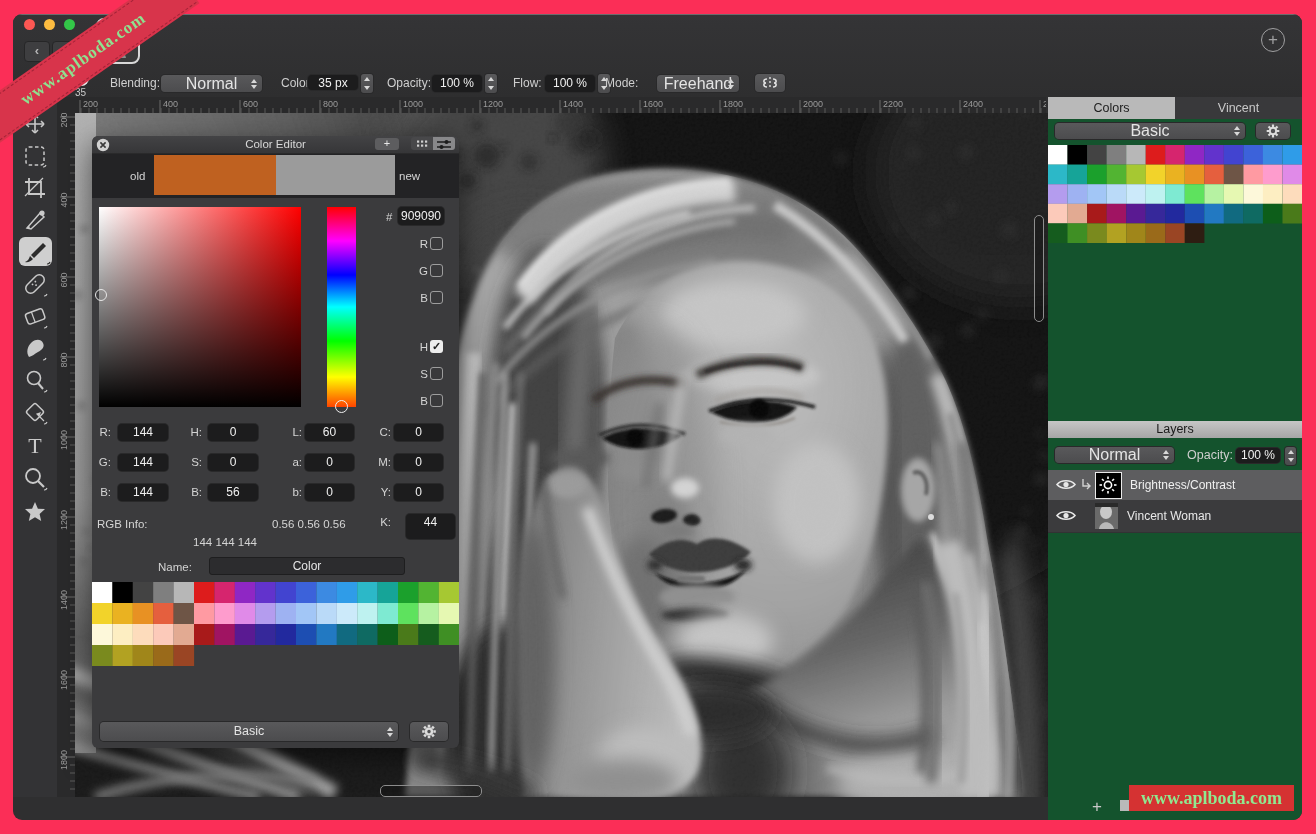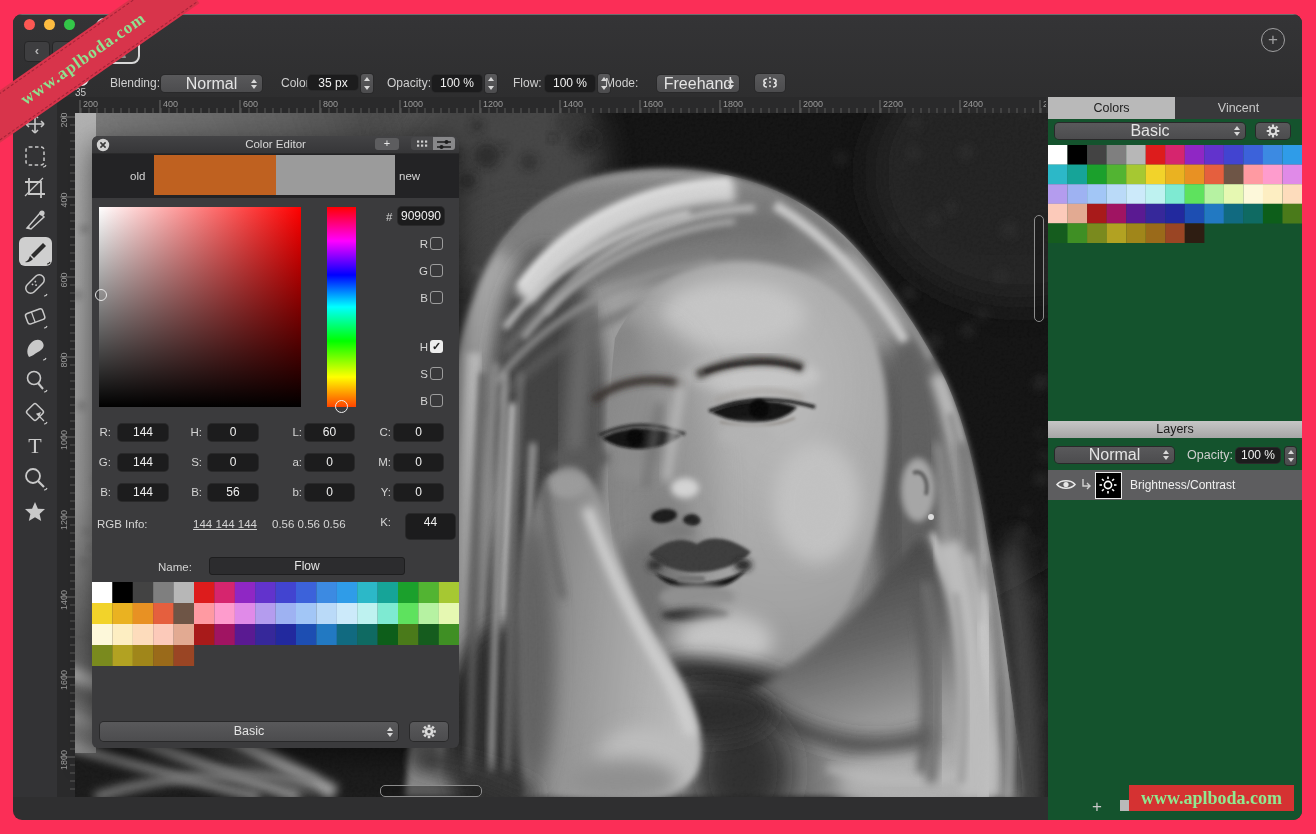--- a/index.html
+++ b/index.html
@@ -773,20 +773,33 @@
               <line x1="3.5" y1="12" x2="6" y2="12"></line>
               <line x1="18" y1="12" x2="20.5" y2="12"></line>
               <line x1="6" y1="6" x2="7.8" y2="7.8"></line>
               <line x1="16.2" y1="16.2" x2="18" y2="18"></line>
               <line x1="18" y1="6" x2="16.2" y2="7.8"></line>
               <line x1="7.8" y1="16.2" x2="6" y2="18"></line>
             </g>
           </svg></div>
       <div class="abs" style="left:82px;top:8px;color:#f0f0f0;font-size:12px">Brightness/Contrast</div>
     </div>
+    <div class="abs" style="left:0;top:403px;width:254px;height:32px;background:#3b3b3d;border-bottom:1px solid #323234">
+      <svg class="abs" style="left:8px;top:8px" width="20" height="15">
+          <path d="M1,7.5 C5,2.5 15,2.5 19,7.5 C15,12.5 5,12.5 1,7.5 Z" fill="none" stroke="#e8e8e8" stroke-width="1.6"></path>
+          <circle cx="10" cy="7.5" r="2.6" fill="#e8e8e8"></circle>
+        </svg>
+      <div class="abs" style="left:47px;top:3px;width:23px;height:26px;background:#777;overflow:hidden"><svg width="23" height="26">
+            <rect width="23" height="26" fill="#6a6a6a"></rect>
+            <ellipse cx="11" cy="9" rx="6" ry="7" fill="#c9c9c9"></ellipse>
+            <path d="M4,26 C5,17 17,17 19,26 Z" fill="#b9b9b9"></path>
+            <rect x="0" y="0" width="23" height="4" fill="#2a2a2a"></rect>
+          </svg></div>
+      <div class="abs" style="left:79px;top:9px;color:#e8e8e8;font-size:12px">Vincent Woman</div>
+    </div>
     <div class="abs" style="left:44px;top:700px;color:#c9c9c9;font-size:17px">+</div>
     <div class="abs" style="left:72px;top:703px;width:9px;height:11px;background:#b9b9b9"></div>
   </div>
 <div id="dlg" class="abs">
 <div class="abs" style="left:0;top:0;width:367px;height:17px;background:linear-gradient(#434345,#363638);border-radius:6px 6px 0 0;border-bottom:1px solid #2a2a2b"></div>
 <div class="abs" style="left:0;top:0;width:367px;height:17px;text-align:center;color:#d8d8d8;font-size:11.5px;line-height:17px">Color Editor</div>
 <svg class="abs" style="left:4px;top:2px" width="14" height="14">
         <circle cx="7" cy="7" r="6.2" fill="#d2d2d2"></circle>
         <path d="M4.4,4.4 L9.6,9.6 M9.6,4.4 L4.4,9.6" stroke="#3a3a3a" stroke-width="1.6"></path>
       </svg>
@@ -850,26 +863,26 @@
       <div class="abs fld" style="left:302px;top:318px;width:49px;height:17px;line-height:17px">0</div>
       <div class="abs dlab" style="left:0px;top:350px;width:19px;text-align:right;">B:</div>
       <div class="abs fld" style="left:26px;top:348px;width:50px;height:17px;line-height:17px">144</div>
       <div class="abs dlab" style="left:80px;top:350px;width:30px;text-align:right;">B:</div>
       <div class="abs fld" style="left:116px;top:348px;width:50px;height:17px;line-height:17px">56</div>
       <div class="abs dlab" style="left:176px;top:350px;width:34px;text-align:right;">b:</div>
       <div class="abs fld" style="left:213px;top:348px;width:49px;height:17px;line-height:17px">0</div>
       <div class="abs dlab" style="left:264px;top:350px;width:35px;text-align:right;">Y:</div>
       <div class="abs fld" style="left:302px;top:348px;width:49px;height:17px;line-height:17px">0</div>
       <div class="abs dlab" style="left:5px;top:382px;">RGB Info:</div>
-      <div class="abs dlab" style="left:101px;top:382px;text-decoration:underline;">144 144 144</div>
+      <div class="abs dlab" style="left:101px;top:400px;">144 144 144</div>
       <div class="abs dlab" style="left:180px;top:382px;">0.56 0.56 0.56</div>
       <div class="abs dlab" style="left:264px;top:380px;width:35px;text-align:right;">K:</div>
       <div class="abs fld" style="left:314px;top:378px;width:49px;height:25px;line-height:17px">44</div>
 <div class="abs dlab" style="left:66px;top:425px">Name:</div>
-<div class="abs" style="left:117px;top:421px;width:194px;height:16px;background:#2c2c2e;border:1px solid #1e1e1f;border-radius:3px;color:#e4e4e4;font-size:12px;line-height:16px;text-align:center">Flow</div>
+<div class="abs" style="left:117px;top:421px;width:194px;height:16px;background:#2c2c2e;border:1px solid #1e1e1f;border-radius:3px;color:#e4e4e4;font-size:12px;line-height:16px;text-align:center">Color</div>
 <div class="abs" style="left:0;top:446px"><svg width="367" height="84">
           <rect x="0.0" y="0" width="20.5" height="21" fill="#ffffff"></rect>
           <rect x="20.4" y="0" width="20.5" height="21" fill="#000000"></rect>
           <rect x="40.8" y="0" width="20.5" height="21" fill="#434343"></rect>
           <rect x="61.2" y="0" width="20.5" height="21" fill="#7f7f7f"></rect>
           <rect x="81.6" y="0" width="20.5" height="21" fill="#b7b7b7"></rect>
           <rect x="102.0" y="0" width="20.5" height="21" fill="#dd1c1c"></rect>
           <rect x="122.4" y="0" width="20.5" height="21" fill="#d6256e"></rect>
           <rect x="142.8" y="0" width="20.5" height="21" fill="#8f27c4"></rect>
           <rect x="163.2" y="0" width="20.5" height="21" fill="#6233cc"></rect>

